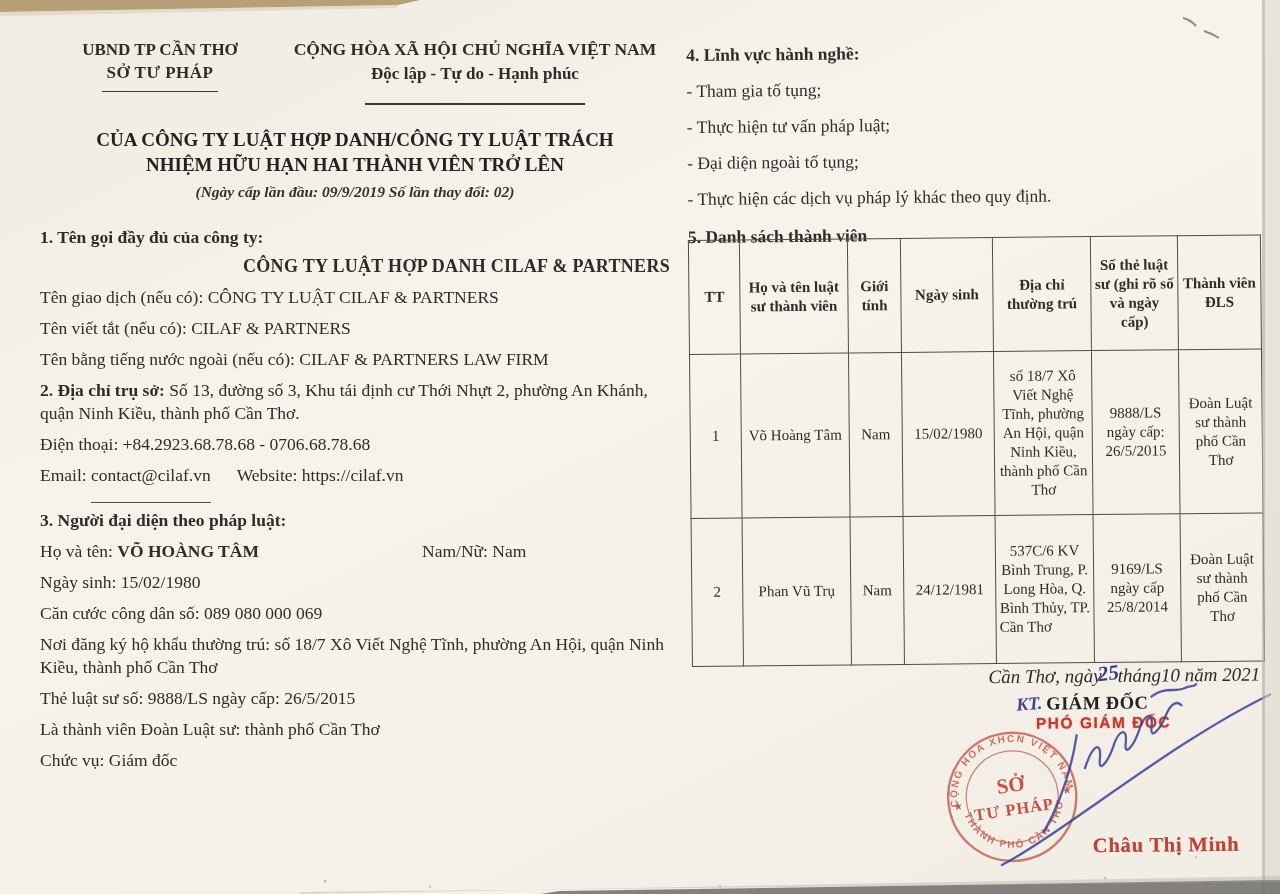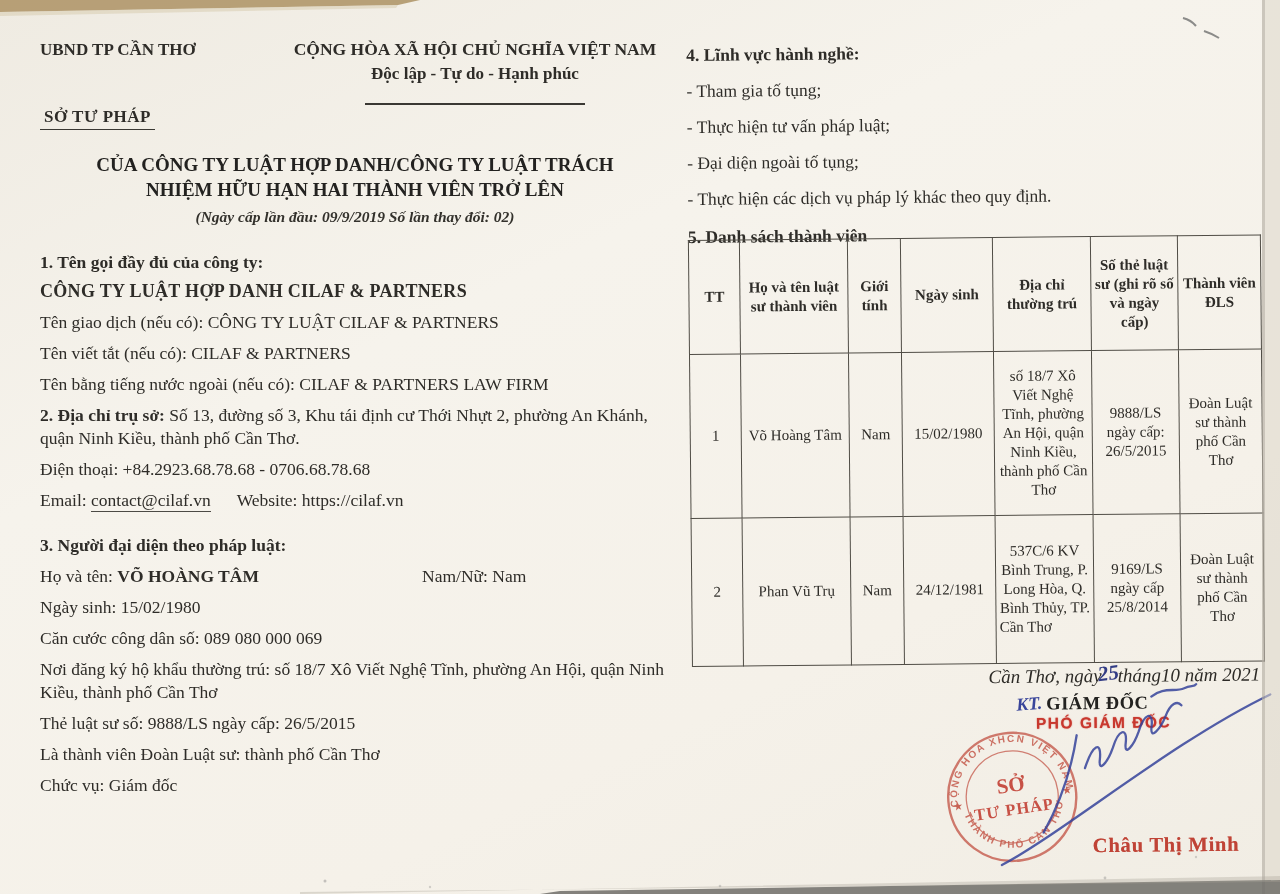--- a/index.html
+++ b/index.html
@@ -7,34 +7,34 @@
     width:1280px;height:894px;overflow:hidden;
     font-family:"Liberation Serif","DejaVu Serif",serif;
     background:#e9e5dc;
   }
   .sheet{
     position:relative;width:1280px;height:894px;
     background:linear-gradient(155deg,#efebe2 0%,#f6f3ec 35%,#f5f1e9 70%,#f1ede4 100%);
     color:#2e2c28;
   }
   .bold{font-weight:bold;}
-  .u{border-bottom:1px solid #4c4a45;padding-bottom:1px;}
+  .u{border-bottom:1px solid #4c4a45;padding-bottom:17px;}
 
   
   .col-left{position:absolute;left:40px;top:38px;width:630px;font-size:17.5px;line-height:23px;}
   .letterhead{display:flex;}
-  .lh-left{width:240px;font-weight:bold;font-size:17px;}
-  .lh-left .agency{letter-spacing:.5px;border-bottom:1.5px solid #3a3833;display:inline-block;padding:0 4px 1px;margin-top:44px;}
+  .lh-left{width:240px;text-align:center;font-weight:bold;font-size:17px;}
+  .lh-left .agency{letter-spacing:.5px;border-bottom:1.5px solid #3a3833;display:inline-block;padding:0 4px 7px;}
   .lh-right{flex:1;text-align:center;font-weight:bold;font-size:17.5px;}
   .lh-right .motto{display:inline-block;border-bottom:2px solid #3a3833;padding:1px 6px 18px;font-size:17px;}
   .doc-title{margin-top:22px;text-align:center;font-weight:bold;font-size:19px;line-height:25px;color:#232220;}
   .doc-title .title-note{font-weight:bold;font-style:italic;font-size:15.5px;margin-top:2px;color:#33312c;}
   .col-left p{margin:8px 0 0;}
   .col-left p.h{font-weight:bold;margin-top:22px;}
-  .col-left p.company{margin-top:6px;font-weight:bold;text-align:left;font-size:18px;letter-spacing:.3px;}
+  .col-left p.company{margin-top:6px;font-weight:bold;text-align:right;font-size:18px;letter-spacing:.3px;}
   .col-left p.rel{position:relative;}
   .gender{position:absolute;left:382px;top:0;}
   .ws-label{margin-left:26px;}
 
   
   .col-right{
     position:absolute;left:686px;top:44px;width:576px;height:850px;
     font-size:17.5px;line-height:23px;
     transform:rotate(-0.55deg);transform-origin:0 0;
   }

